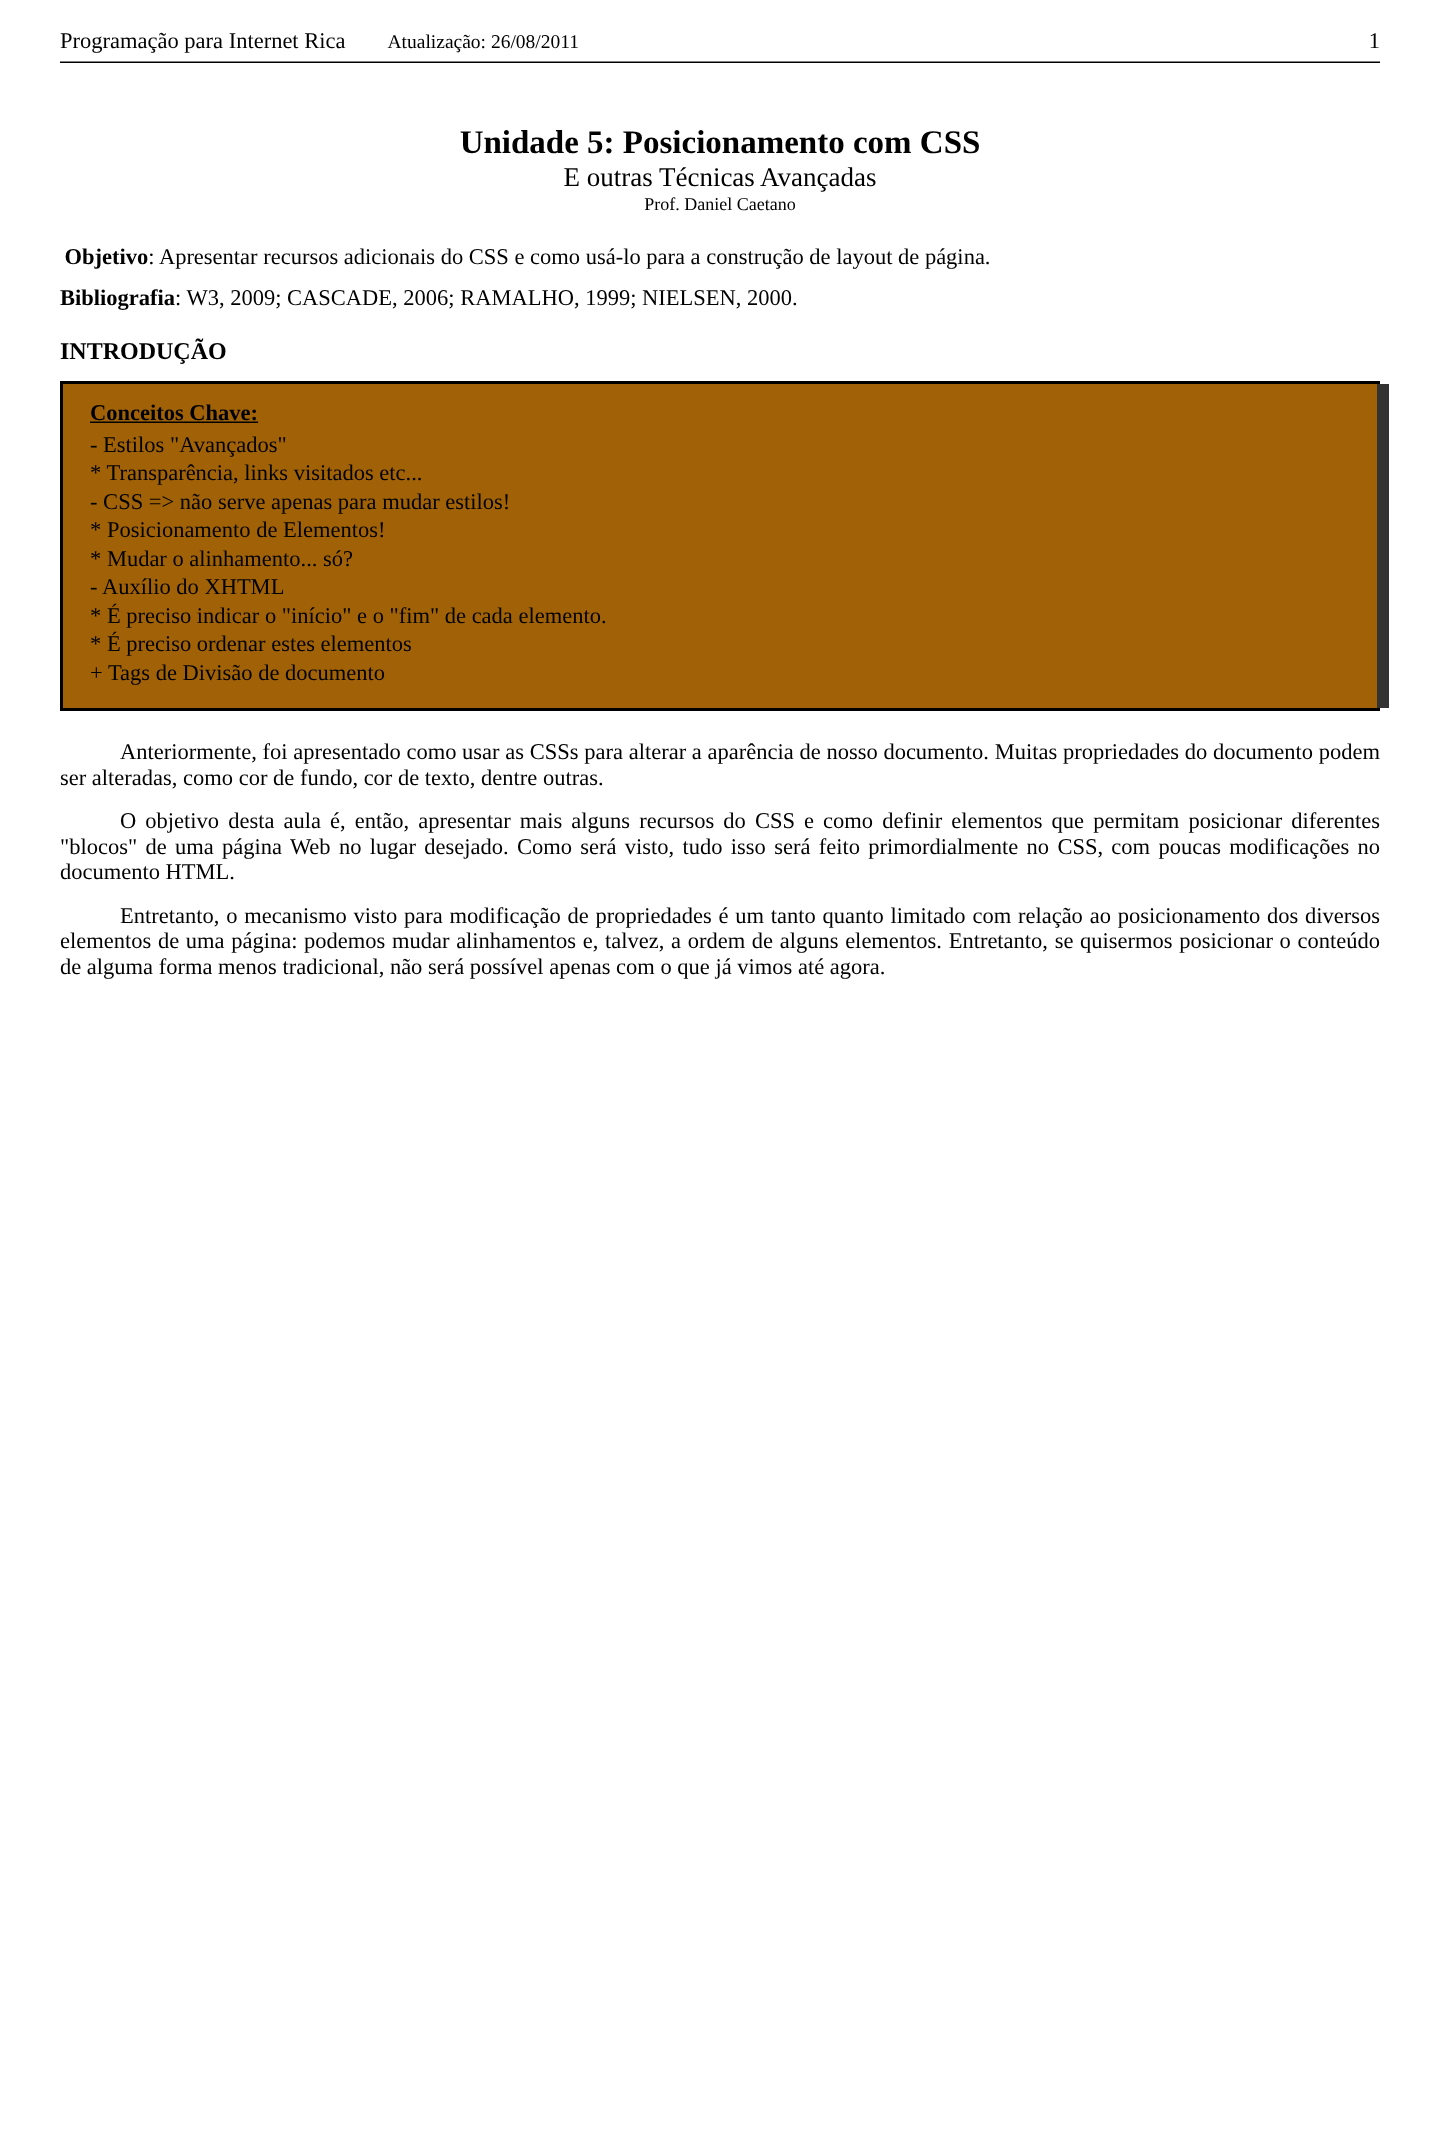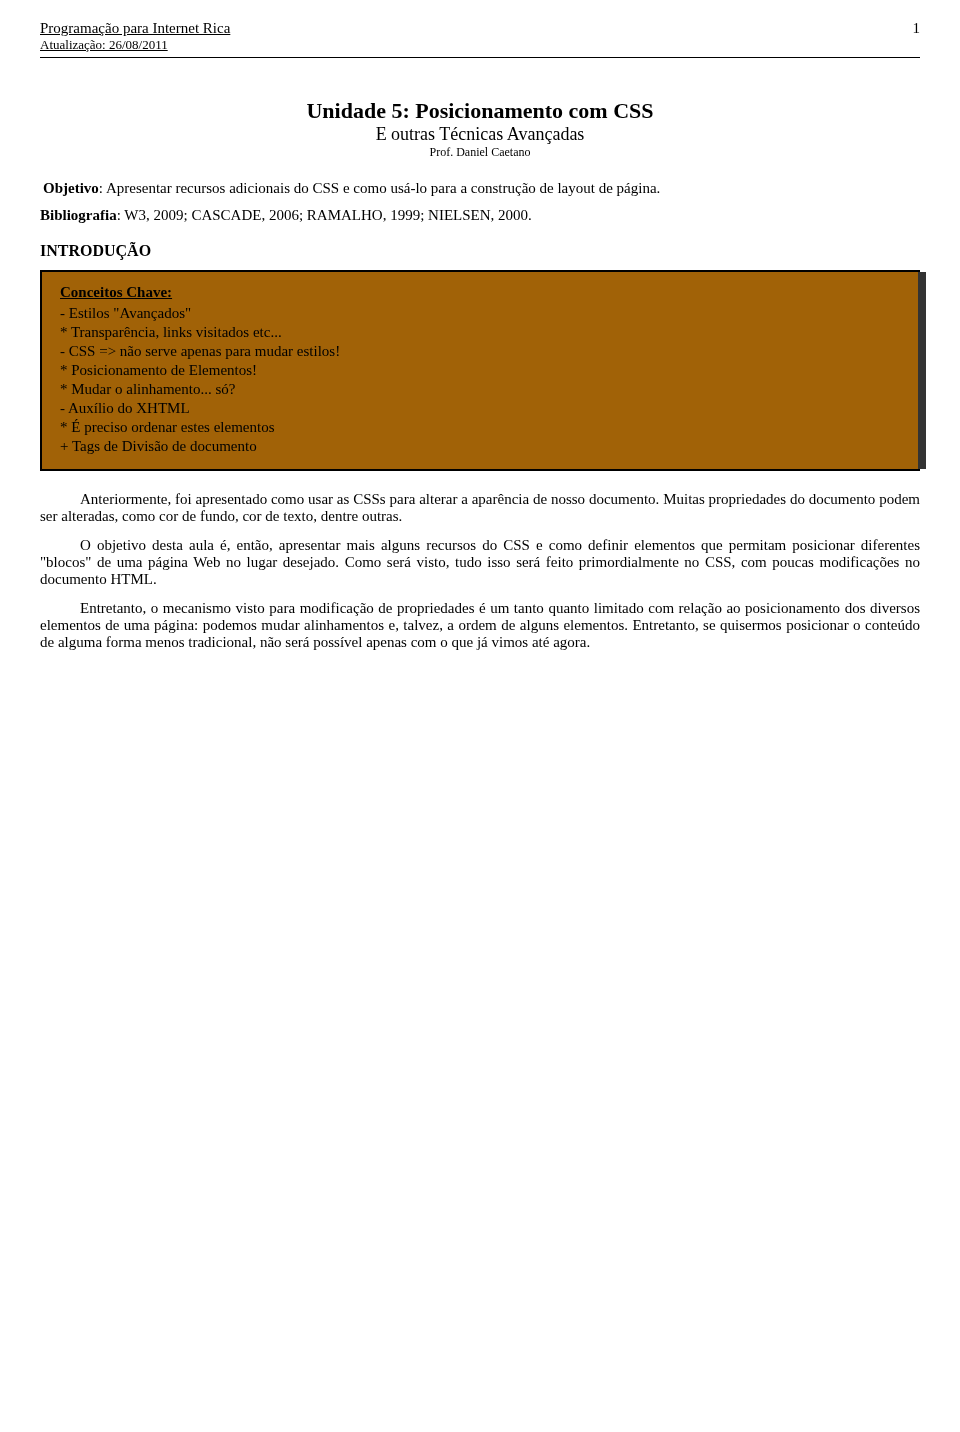--- a/index.html
+++ b/index.html
@@ -25,30 +25,29 @@
     .header {
       display: flex;
       justify-content: space-between;
       align-items: flex-start;
       border-bottom: 1px solid #000;
       padding-bottom: 4px;
       margin-bottom: 6px;
     }
     .header-left {
       display: flex;
-      flex-direction: column;
-      text-decoration: underline;
     }
     .header-title {
       font-size: 15px;
       font-weight: normal;
     }
     .header-subtitle {
       font-size: 13px;
       font-weight: normal;
+      margin-left: 28px;
     }
     .header-page {
       font-size: 15px;
     }
     .main-title-section {
       text-align: center;
       margin: 40px 0 20px 0;
     }
     .main-title {
       font-size: 22px;
@@ -159,20 +158,21 @@
 
     <div class="key-concepts-box">
       <div class="key-concepts-title">Conceitos Chave:</div>
       <div class="key-concepts-content">
         <div>- Estilos "Avançados"</div>
         <div class="indent1">* Transparência, links visitados etc...</div>
         <div>- CSS =&gt; não serve apenas para mudar estilos!</div>
         <div class="indent1">* Posicionamento de Elementos!</div>
         <div class="indent1">* Mudar o alinhamento... só?</div>
         <div>- Auxílio do XHTML</div>
+        <div class="indent1">* É preciso indicar o "início" e o "fim" de cada elemento.</div>
         <div class="indent1">* É preciso ordenar estes elementos</div>
         <div class="indent2">+ Tags de Divisão de documento</div>
       </div>
     </div>
   </div>
 
   <div class="paragraph">Anteriormente, foi apresentado como usar as CSSs para alterar a aparência de nosso documento. Muitas propriedades do documento podem ser alteradas, como cor de fundo, cor de texto, dentre outras.</div>
   <div class="paragraph">O objetivo desta aula é, então, apresentar mais alguns recursos do CSS e como definir elementos que permitam posicionar diferentes "blocos" de uma página Web no lugar desejado. Como será visto, tudo isso será feito primordialmente no CSS, com poucas modificações no documento HTML.</div>
   <div class="paragraph">Entretanto, o mecanismo visto para modificação de propriedades é um tanto quanto limitado com relação ao posicionamento dos diversos elementos de uma página: podemos mudar alinhamentos e, talvez, a ordem de alguns elementos. Entretanto, se quisermos posicionar o conteúdo de alguma forma menos tradicional, não será possível apenas com o que já vimos até agora.</div>
 

